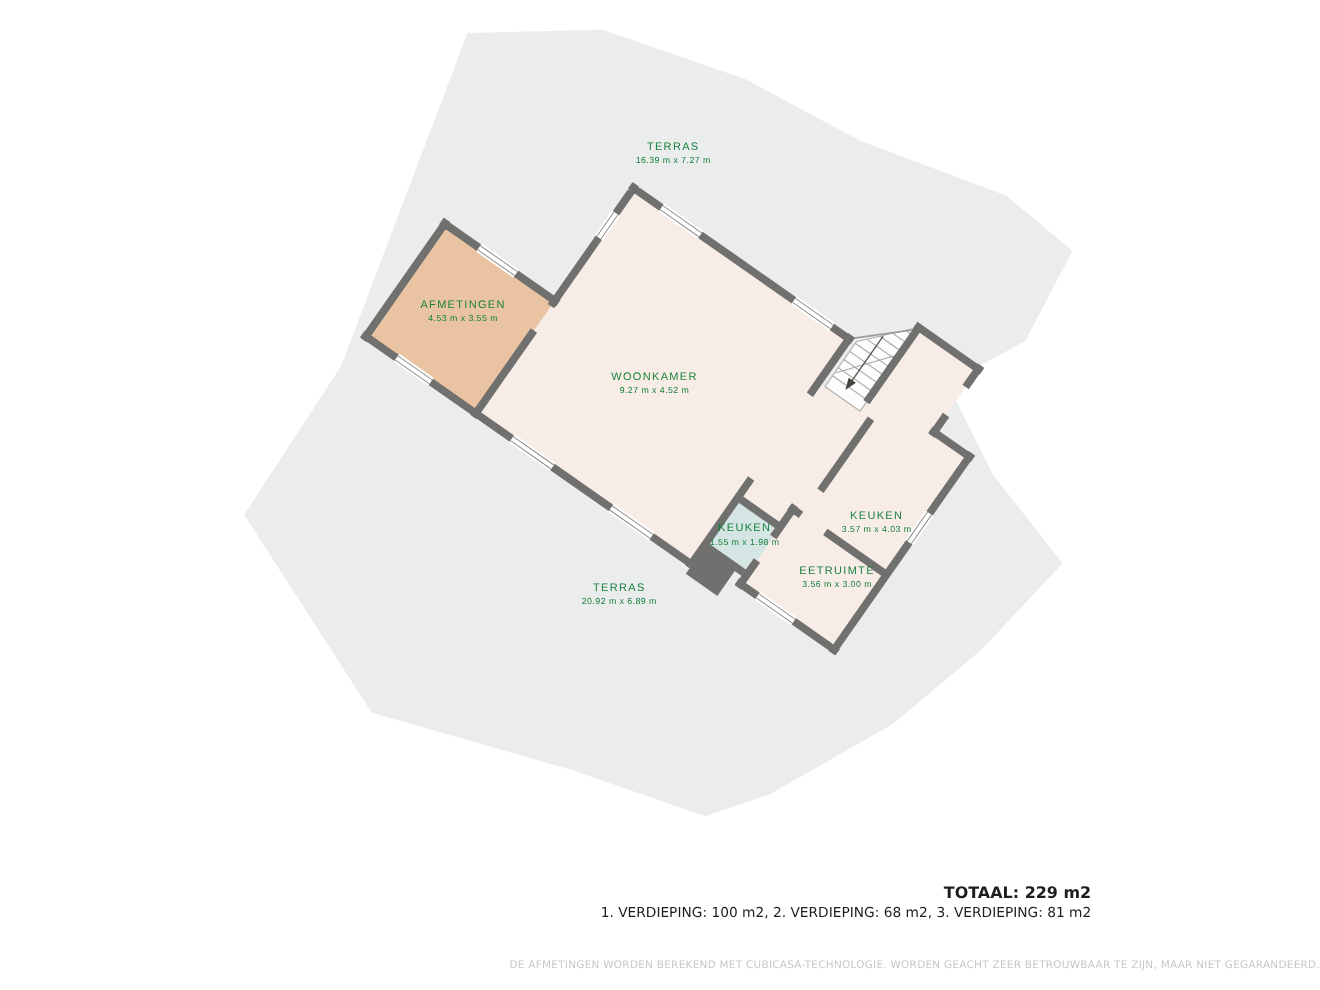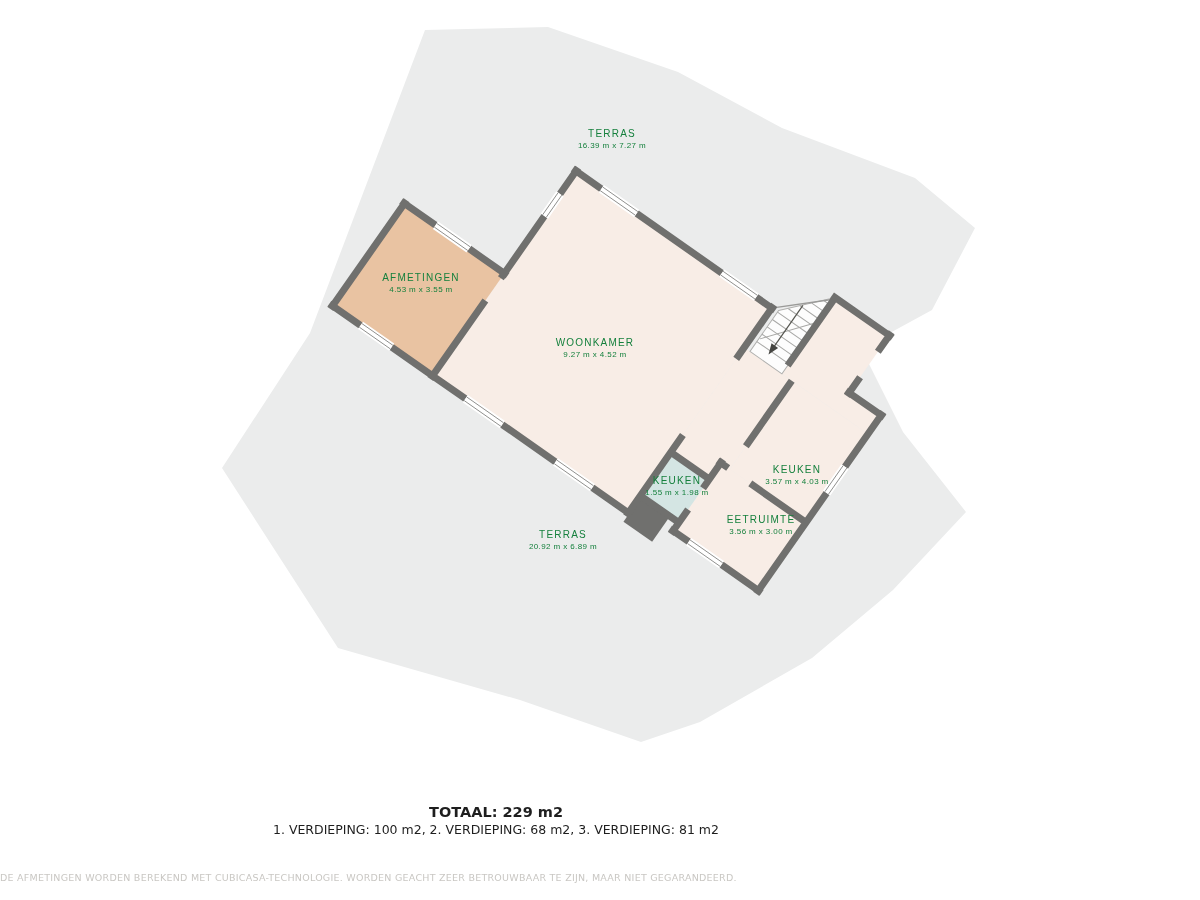--- a/index.html
+++ b/index.html
@@ -3,26 +3,26 @@
 <meta charset="utf-8">
 <style>
   html,body{margin:0;padding:0;background:#ffffff;}
   #stage{position:relative;width:1200px;height:900px;overflow:hidden;background:#ffffff;
          font-family:"Liberation Sans", sans-serif;}
   #plan-svg{position:absolute;left:0;top:0;}
   .room-label{position:absolute;transform:translate(-50%,-50%);text-align:center;
               color:#15803d;pointer-events:none;white-space:nowrap;}
   .room-name{font-size:10px;letter-spacing:1.2px;font-weight:400;}
   .room-dims{font-size:8px;letter-spacing:0.4px;margin-top:2px;}
-  #summary{position:absolute;left:0;top:803px;width:992px;text-align:center;color:#1e1e1e;}
+  #summary{position:absolute;left:0;top:803px;width:992px;text-align:right;color:#1e1e1e;}
   #summary .total{font-size:14.5px;font-weight:bold;line-height:18px;
                   font-family:"DejaVu Sans","Liberation Sans",sans-serif;}
   #summary .line{font-size:12.5px;line-height:17px;
                  font-family:"DejaVu Sans","Liberation Sans",sans-serif;}
-  #disclaimer{position:absolute;left:0;top:872px;width:1200px;text-align:left;
+  #disclaimer{position:absolute;left:0;top:872px;width:1200px;text-align:right;
               font-size:9.5px;letter-spacing:0.25px;color:#c9c7c3;
               font-family:"DejaVu Sans","Liberation Sans",sans-serif;}
 </style>
 </head>
 <body>
 
 <div id="stage">
 
   <svg id="plan-svg" width="1200" height="900" viewBox="0 0 1200 900">
 

